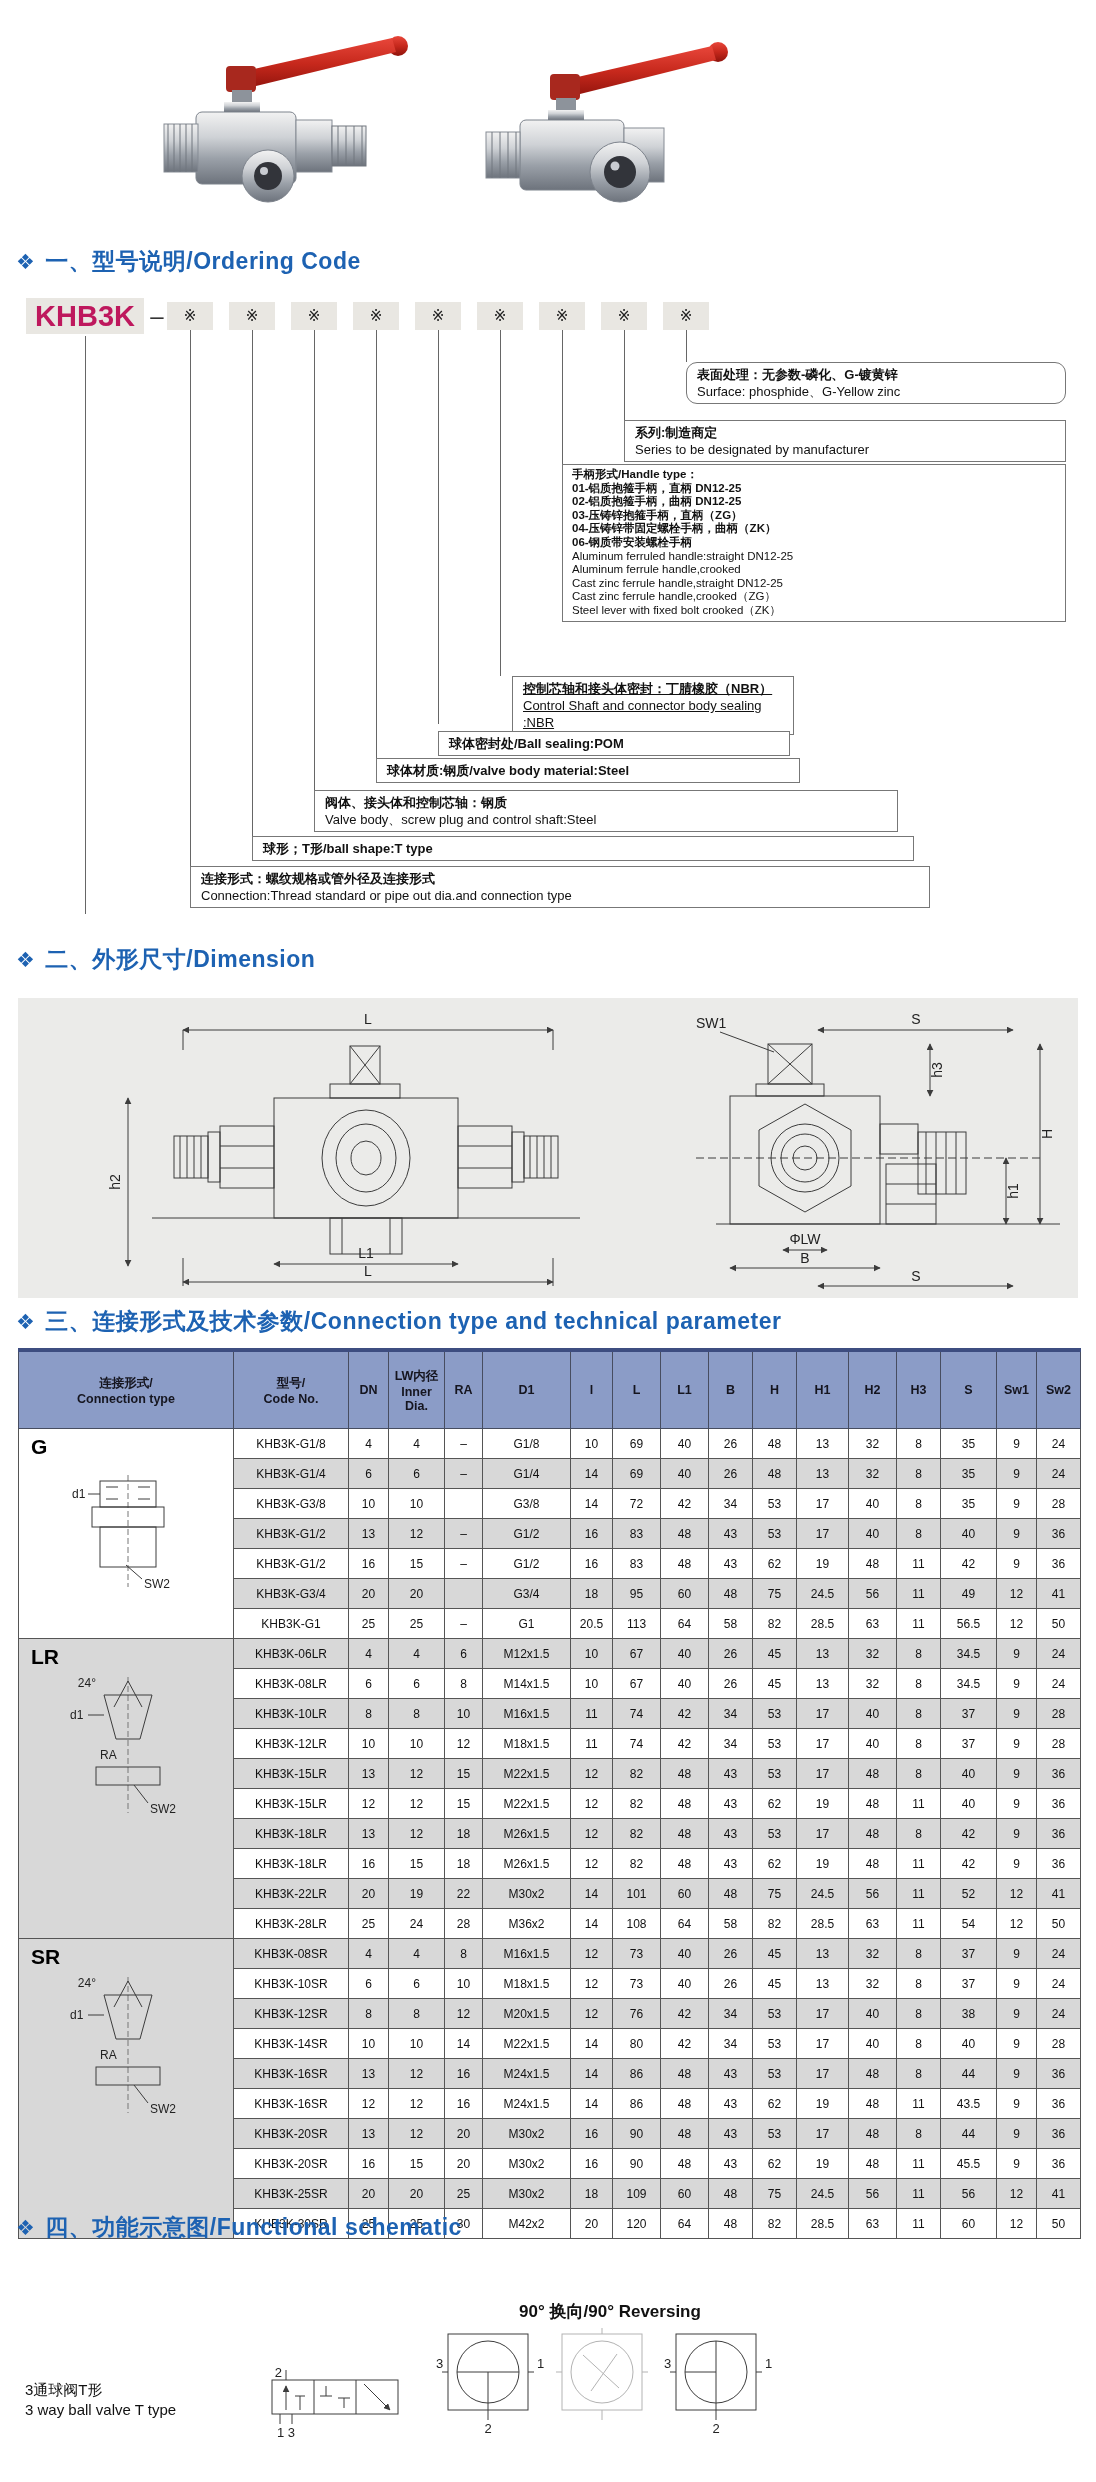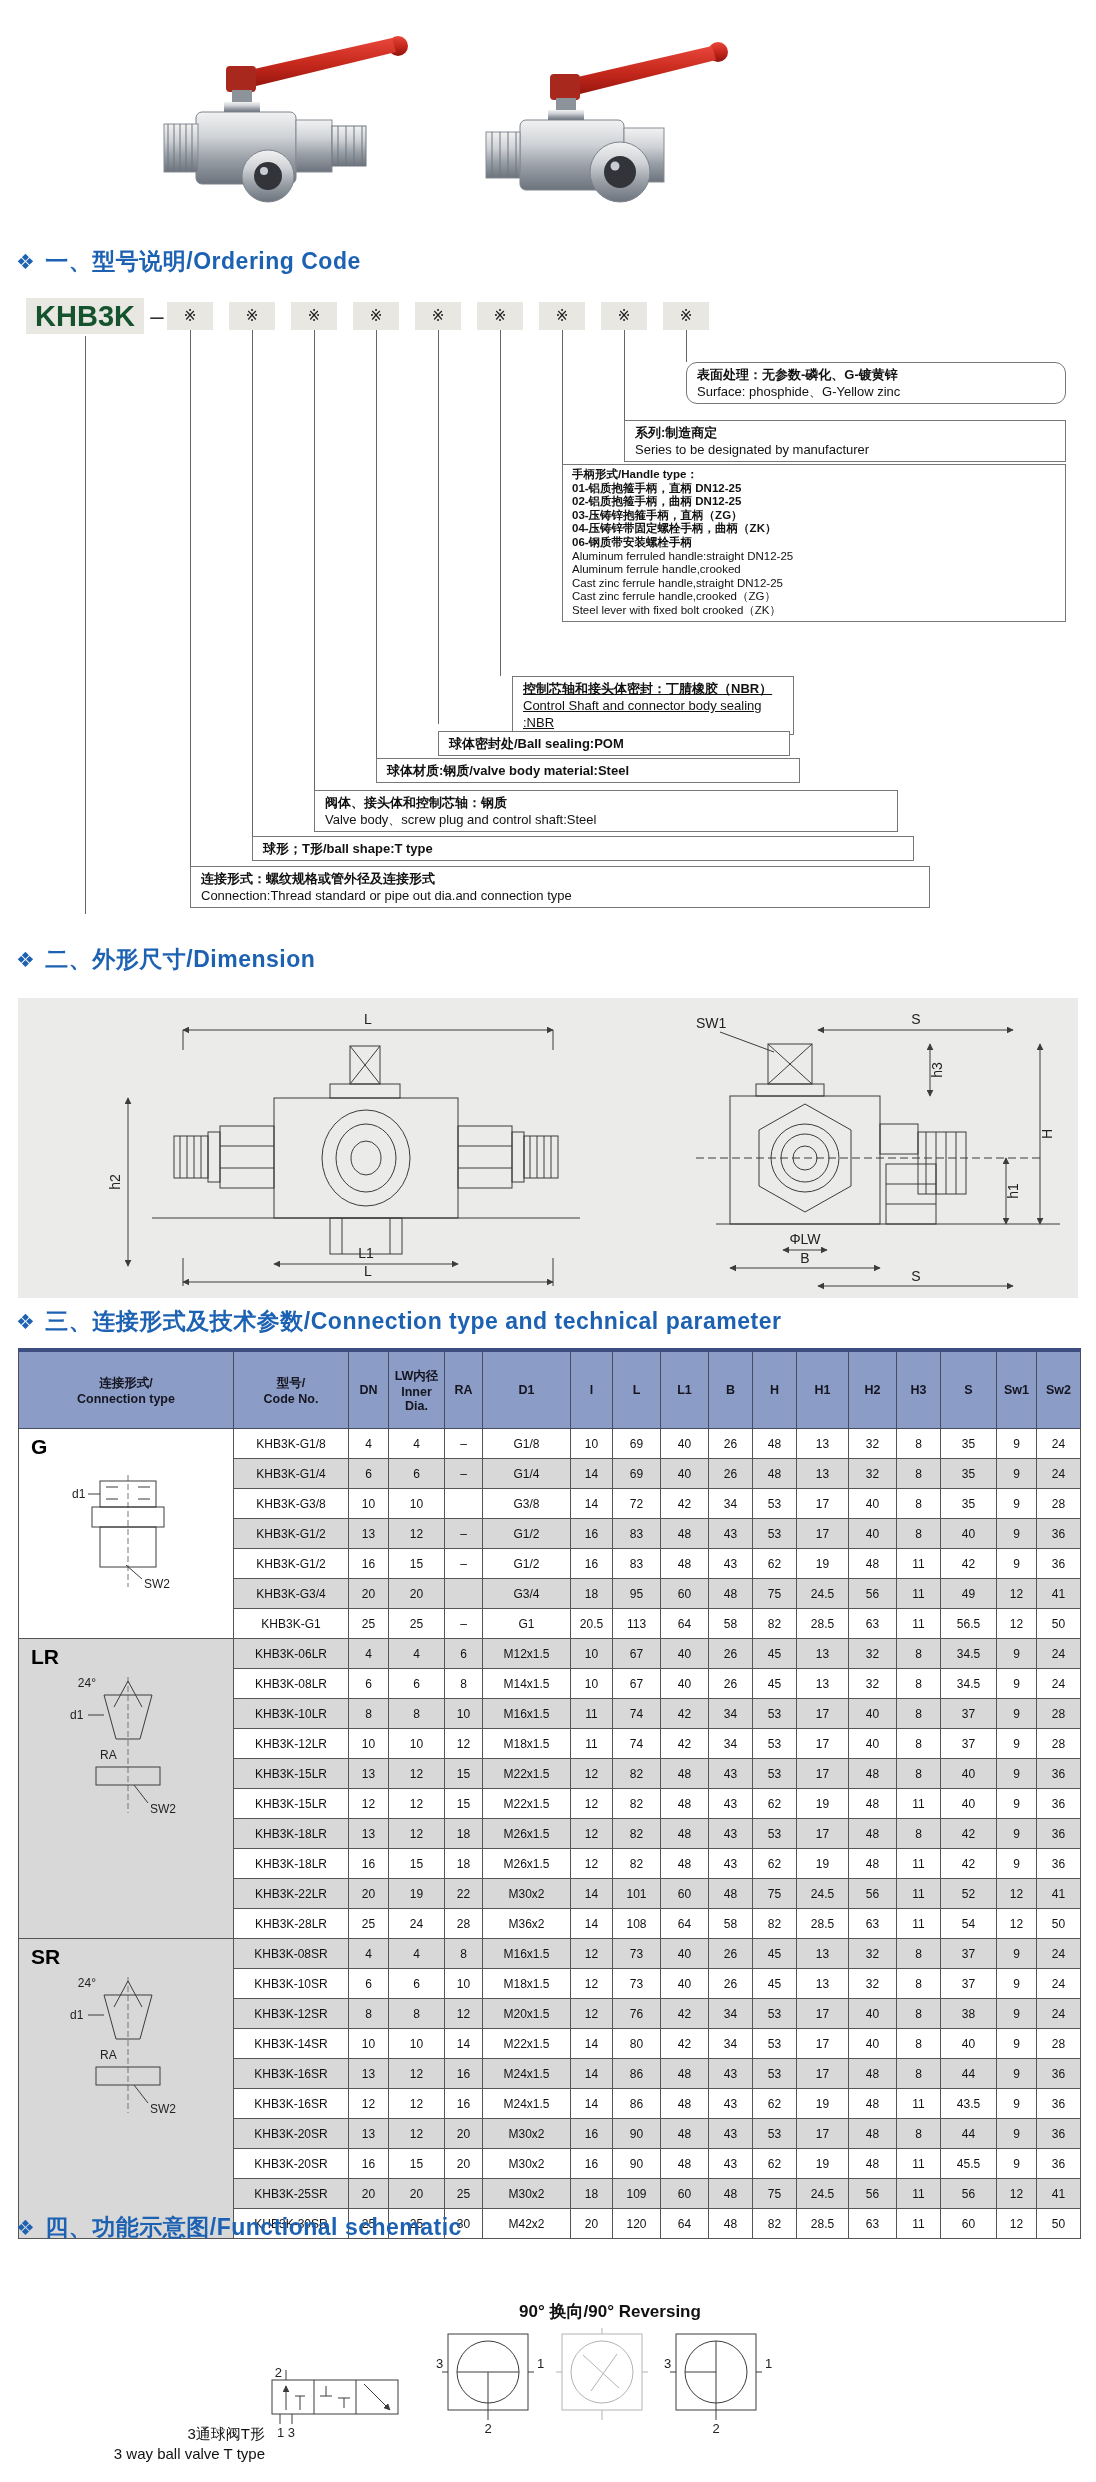--- a/index.html
+++ b/index.html
@@ -9,21 +9,21 @@
     overflow:hidden;
   }
   .abs{position:absolute;}
   
   .sec-h{position:absolute;left:16px;display:flex;align-items:center;gap:10px;
     color:#1d62b2;font-weight:bold;font-size:23px;letter-spacing:0.5px;}
   .sec-h .dia{font-size:21px;line-height:1;}
   
   .ordering{position:absolute;left:18px;top:296px;width:1060px;height:652px;}
   .model-box{position:absolute;left:8px;top:2px;width:118px;height:36px;background:#e9e7e2;
-    display:flex;align-items:center;justify-content:center;font-size:29px;font-weight:bold;color:#14532d;}
+    display:flex;align-items:center;justify-content:center;font-size:29px;font-weight:bold;color:#be185d;}
   .dash{position:absolute;left:128px;top:2px;width:22px;height:36px;display:flex;align-items:center;
     justify-content:center;font-size:24px;color:#333;}
   .ph-box{position:absolute;top:6px;width:46px;height:28px;background:#e9e7e2;display:flex;
     align-items:center;justify-content:center;font-size:15px;color:#222;}
   .lead{position:absolute;width:1px;background:#666;}
   .ann{position:absolute;border:1px solid #777;padding:3px 8px 3px 10px;font-size:13px;
     line-height:17px;background:#fff;box-sizing:border-box;}
   .ann .zh{font-weight:bold;}
   .ann.small{font-size:11.5px;line-height:13.6px;padding:3px 6px 3px 9px;}
   
@@ -37,22 +37,22 @@
     text-align:center;vertical-align:middle;padding:2px;}
   table.param td{border:1px solid #555;text-align:center;font-size:12px;height:29px;
     padding:0 2px;background:#fff;}
   table.param tr.alt td{background:#d8d8d8;}
   table.param td.group-cell{background:#fff;vertical-align:top;text-align:left;}
   .glabel{font-size:21px;font-weight:bold;padding:6px 0 0 10px;color:#000;}
   .gdraw{display:block;margin:2px auto 0;}
   .gdraw text{font-family:"Liberation Sans","DejaVu Sans",sans-serif;font-size:12px;fill:#222;}
   
   .schematic{position:absolute;left:0;top:2264px;width:1096px;height:218px;}
-  .valve-label{position:absolute;left:25px;top:116px;width:240px;text-align:right;
-    font-size:15px;line-height:20px;color:#111;margin-top:44px;}
+  .valve-label{position:absolute;left:25px;top:116px;width:240px;text-align:left;
+    font-size:15px;line-height:20px;color:#111;}
   .rev-title{position:absolute;left:430px;top:36px;width:360px;text-align:center;
     font-size:17px;font-weight:600;color:#111;}
   .schematic svg text{font-family:"Liberation Sans","DejaVu Sans",sans-serif;font-size:13px;fill:#222;}
   .ln{stroke:#3c3c3c;stroke-width:1;fill:none;}
   .faded *{stroke:#b3b3b3;}
 </style>
 </head>
 <body>
 
 <svg class="abs" style="left:140px;top:8px" width="290" height="205" viewBox="0 0 290 205">

